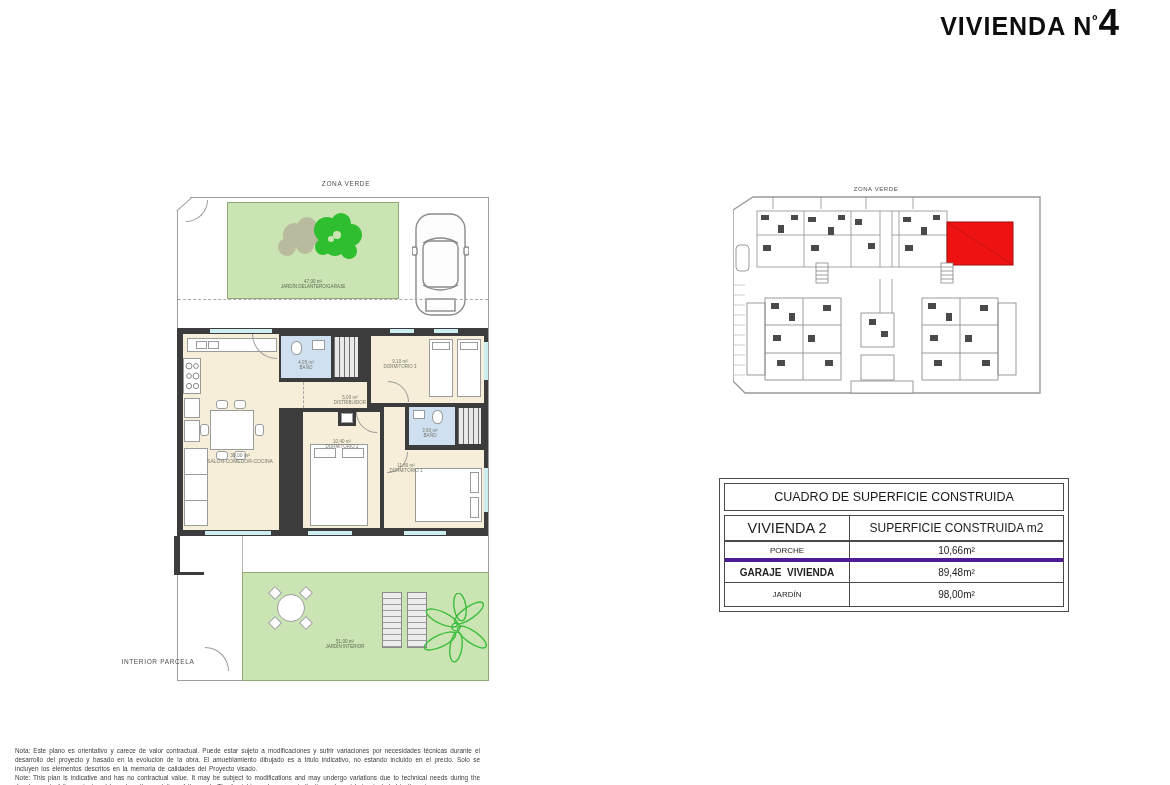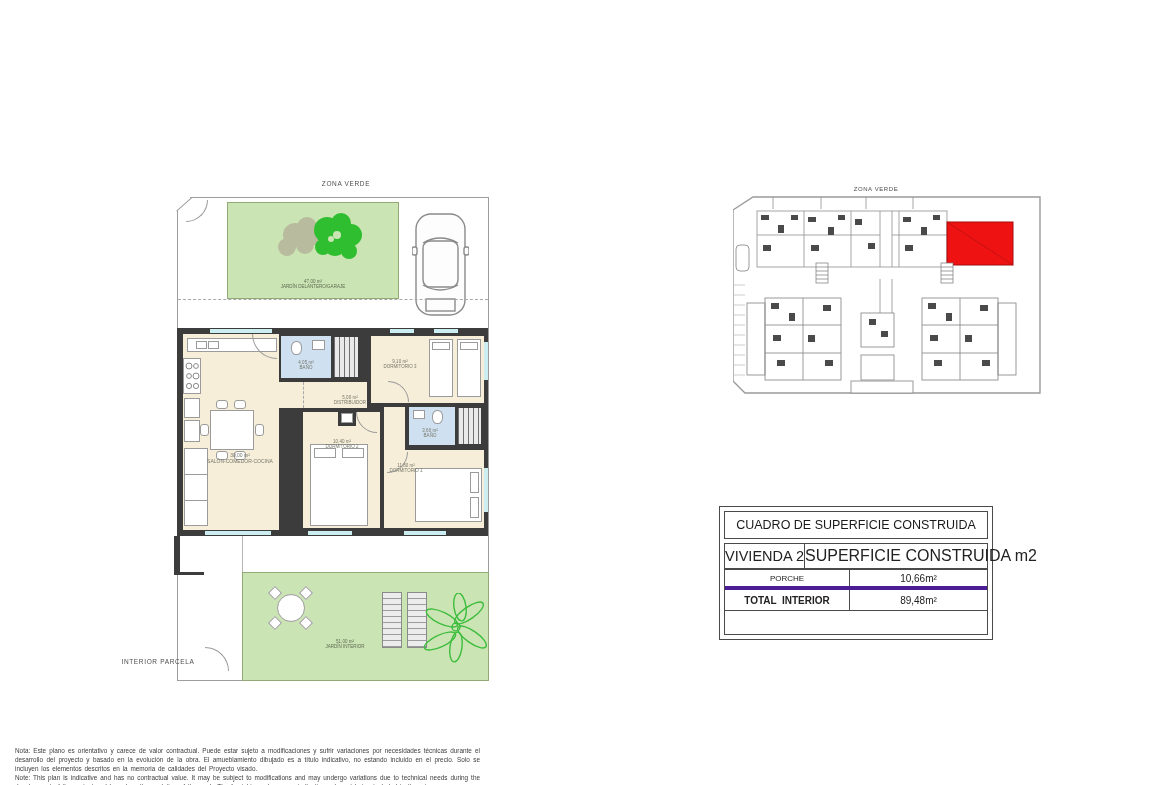--- a/index.html
+++ b/index.html
@@ -29,38 +29,41 @@
   .dash-v{position:absolute;border-left:1px dashed #a9a9a9;}
   
   .title{position:absolute;left:930px;top:2px;width:190px;text-align:right;
          font-weight:bold;color:#0d0d0d;letter-spacing:1px;}
   .title .t1{font-size:25px;} .title .to{font-size:14px;vertical-align:10px;} .title .t4{font-size:37px;}
   
   .esq-box{position:absolute;left:795px;top:142px;width:166px;height:29px;border:2px solid #1c1c1c;
            display:flex;align-items:center;justify-content:center;font-weight:bold;font-size:13px;
            letter-spacing:1px;color:#111;box-sizing:border-box;}
   
-  .tbl{position:absolute;left:719px;top:478px;width:274px;height:134px;border:1px solid #4a4a4a;box-sizing:border-box;background:#fff;margin-top:28px;}
+  .tbl{position:absolute;left:719px;top:478px;width:350px;height:134px;border:1px solid #4a4a4a;box-sizing:border-box;background:#fff;}
   .tbl-head{position:absolute;left:4px;top:4px;right:4px;height:28px;border:1px solid #4a4a4a;
             display:flex;align-items:center;justify-content:center;font-size:12.5px;color:#1a1a1a;box-sizing:border-box;}
   .tbl-body{position:absolute;left:4px;top:36px;right:4px;bottom:4px;border:1.5px solid #4a4a4a;
             display:flex;flex-direction:column;box-sizing:border-box;}
   .trow{display:flex;align-items:center;box-sizing:border-box;}
   .tc1{width:125px;align-self:stretch;display:flex;align-items:center;justify-content:center;
        border-right:1px solid #4a4a4a;box-sizing:border-box;white-space:pre;}
   .tc2{flex:1;text-align:center;white-space:pre;}
   
   .note{position:absolute;left:15px;width:465px;font-size:6.4px;line-height:8.8px;color:#3c3c3c;
         text-align:justify;word-spacing:1px;}
 </style>
 </head>
 <body>
 
 <div class="page">
 
+  <div class="title">
+    <span class="t1">VIVIENDA N</span><span class="to">º</span><span class="t4">4</span>
+  </div>
 
   <div class="lbl s65" style="left:346px;top:178px;">
       <span>ZONA VERDE</span>
     </div>
 
   <div class="abs" style="left:177px;top:197px;width:312px;height:484px;border:1px solid #9d9d9d;background:#fff;box-sizing:border-box;"></div>
   <div class="abs" style="left:175px;top:196px;width:15px;height:15px;background:#fff;"></div>
   <div class="abs" style="left:174px;top:204px;width:20px;height:0;border-top:1px solid #9d9d9d;transform:rotate(-42deg);"></div>
   <div class="arc" style="left:186px;top:200px;width:22px;height:22px;border-radius:0 0 100% 0;border-top:none;border-left:none;"></div>
 
@@ -356,29 +359,33 @@
     <rect x="3" y="50" width="13" height="26" rx="4" fill="#ffffff" stroke="#8f8f8f" stroke-width="0.9"></rect>
   </svg>
 
   <div class="tbl">
     <div class="tbl-head">
       <span>CUADRO DE SUPERFICIE CONSTRUIDA</span>
     </div>
     <div class="tbl-body">
       <div class="trow" style="height:26px;border-bottom:2px solid #4a4a4a;">
         <div class="tc1" style="font-size:14.5px;">VIVIENDA 2</div>
-        <div class="tc2" style="font-size:16px;text-align:right;">SUPERFICIE CONSTRUIDA m2</div>
+        <div class="tc2" style="font-size:12px;">SUPERFICIE CONSTRUIDA m2</div>
       </div>
       <div class="trow" style="height:20px;border-bottom:4px solid #4c1d95;">
         <div class="tc1" style="font-size:8px;">PORCHE</div>
         <div class="tc2" style="font-size:10px;">10,66m²</div>
       </div>
       <div class="trow" style="height:21px;border-bottom:1.5px solid #4a4a4a;font-weight:bold;">
-        <div class="tc1" style="font-size:10px;">TOTAL  INTERIOR</div>
+        <div class="tc1" style="font-size:10px;">GARAJE  VIVIENDA</div>
         <div class="tc2" style="font-size:10px;font-weight:normal;">89,48m²</div>
       </div>
+      <div class="trow" style="flex:1;">
+        <div class="tc1" style="font-size:8px;">JARDÍN</div>
+        <div class="tc2" style="font-size:10px;">98,00m²</div>
+      </div>
     </div>
   </div>
 
   <p class="note" style="top:741px;">Nota: Este plano es orientativo y carece de valor contractual. Puede estar sujeto a modificaciones y sufrir variaciones por necesidades técnicas durante el desarrollo del proyecto y basado en la evolución de la obra. El amueblamiento dibujado es a título indicativo, no estando incluido en el precio. Solo se incluyen los elementos descritos en la memoria de calidades del Proyecto visado.</p>
   <p class="note" style="top:768px;">Note: This plan is indicative and has no contractual value. It may be subject to modifications and may undergo variations due to technical needs during the development of the project and based on the evolution of the work. The furnishings shown are indicative only, not being included in the price.</p>
 
 </div>
 
 </body></html>

